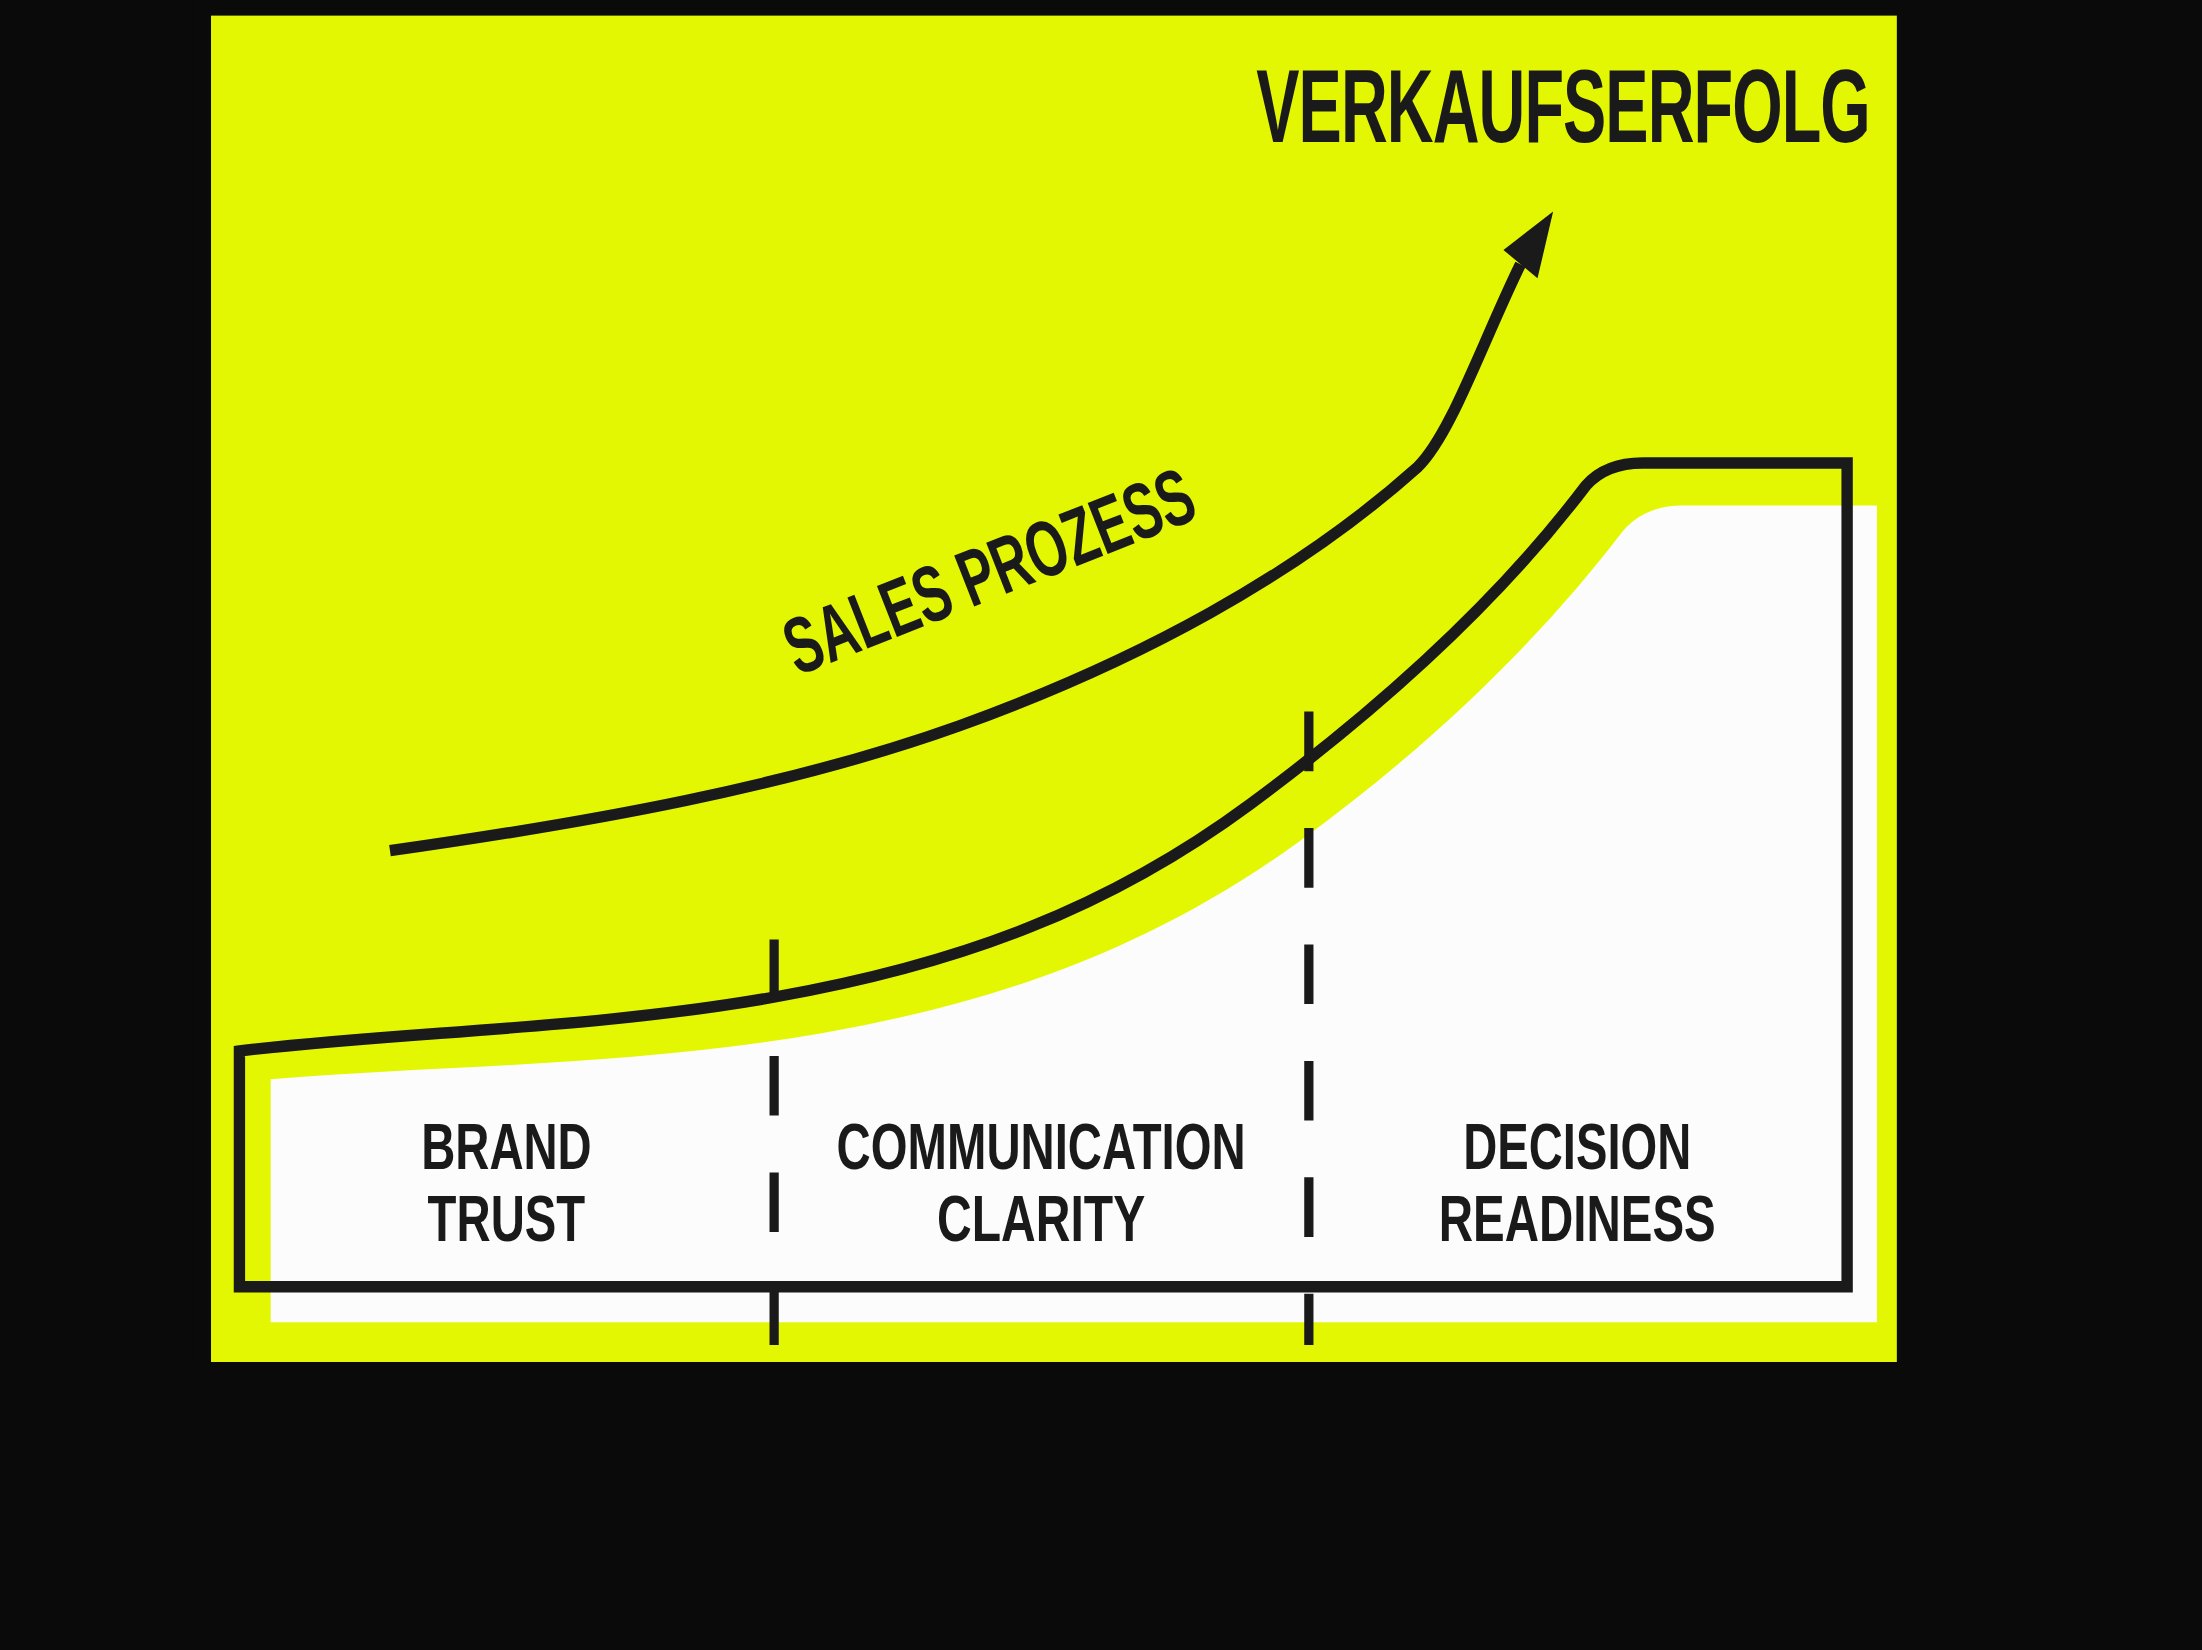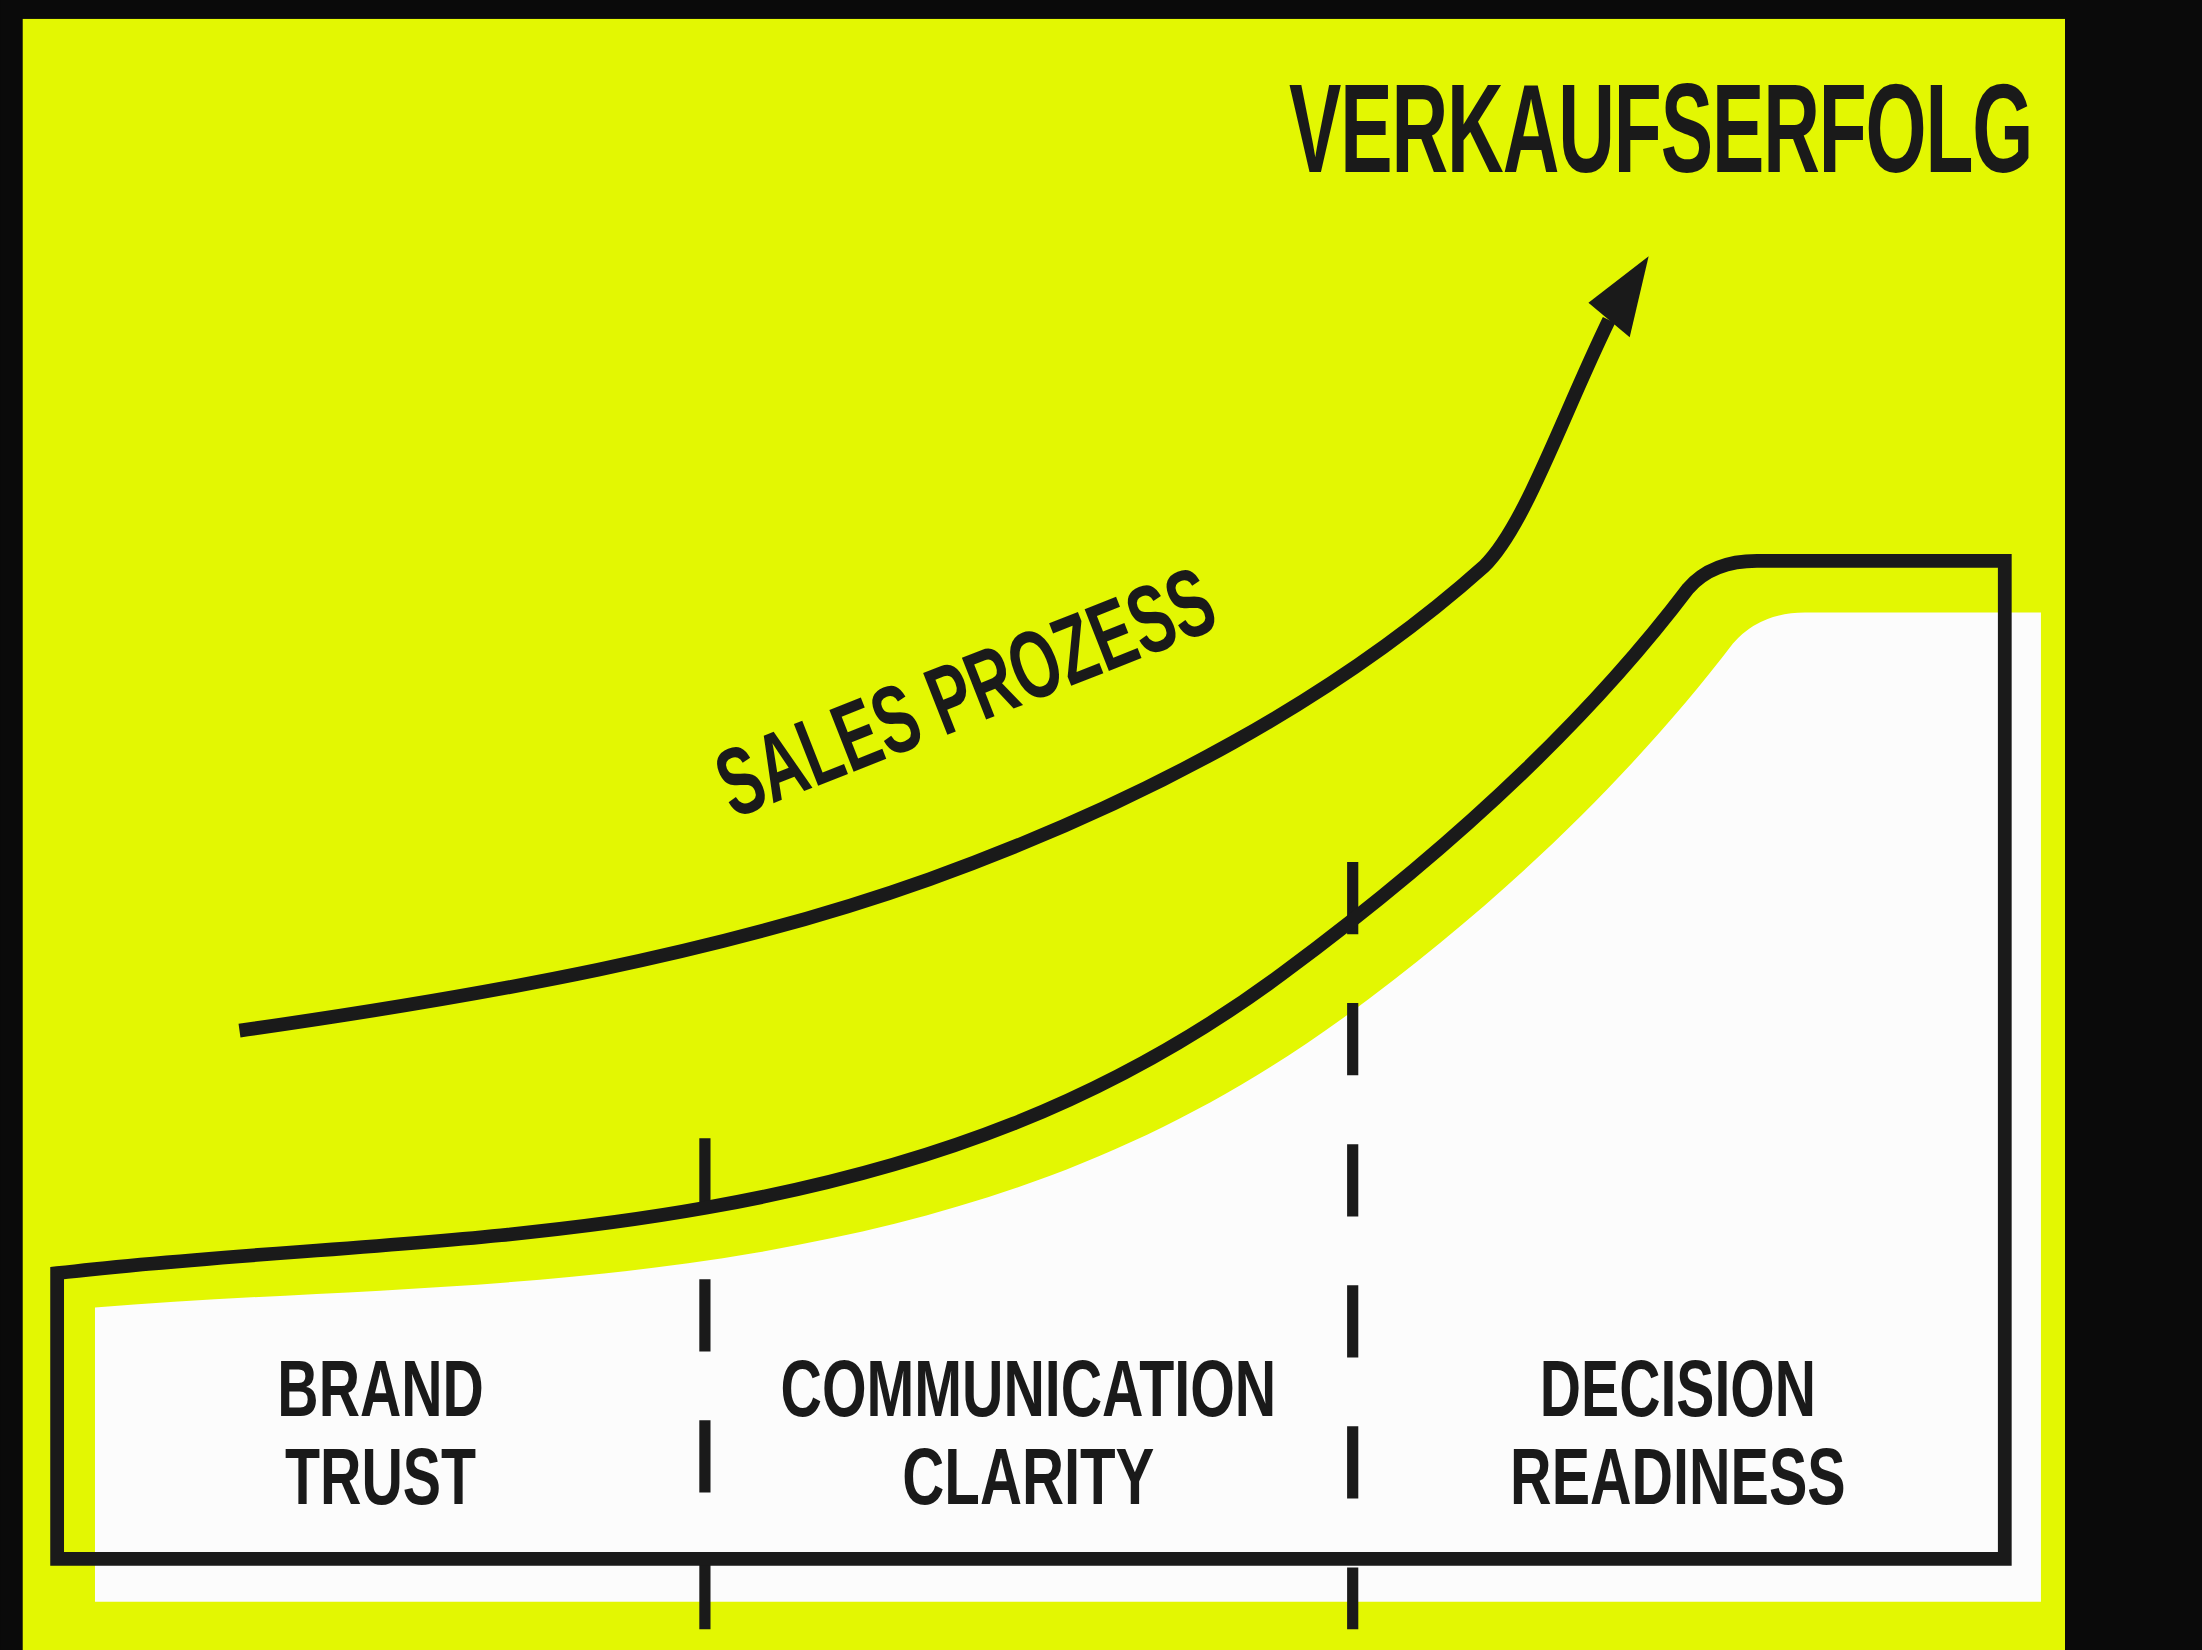--- a/index.html
+++ b/index.html
@@ -4,21 +4,21 @@
 <style>
   :root{
     --frame:#0a0a0a;
     --panel-yellow:#e3f702;
     --ink:#1a1a1a;
     --paper:#fcfcfc;
   }
   html,body{margin:0;padding:0;background:var(--frame);}
   .stage{
     position:relative;
-    width:2203px;height:1650px;
+    width:2203px;height:1362px;
     overflow:hidden;
     font-family:"Liberation Sans","DejaVu Sans",sans-serif;
   }
   svg{display:block;width:100%;height:100%;}
   .t{
     font-family:"Liberation Sans","DejaVu Sans",sans-serif;
     font-weight:700;
     fill:var(--ink);
   }
   .title-text{font-size:146px;letter-spacing:-2px;}

